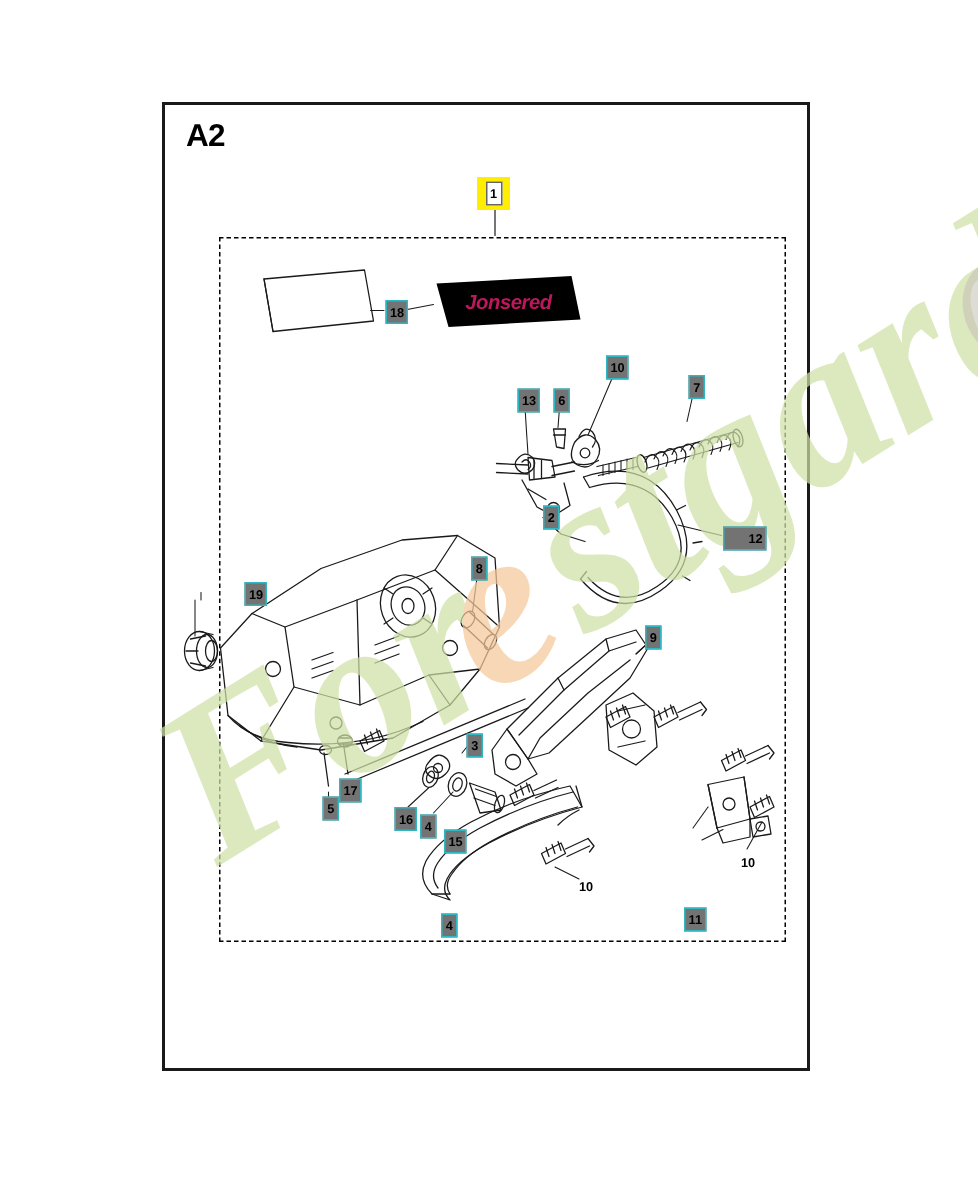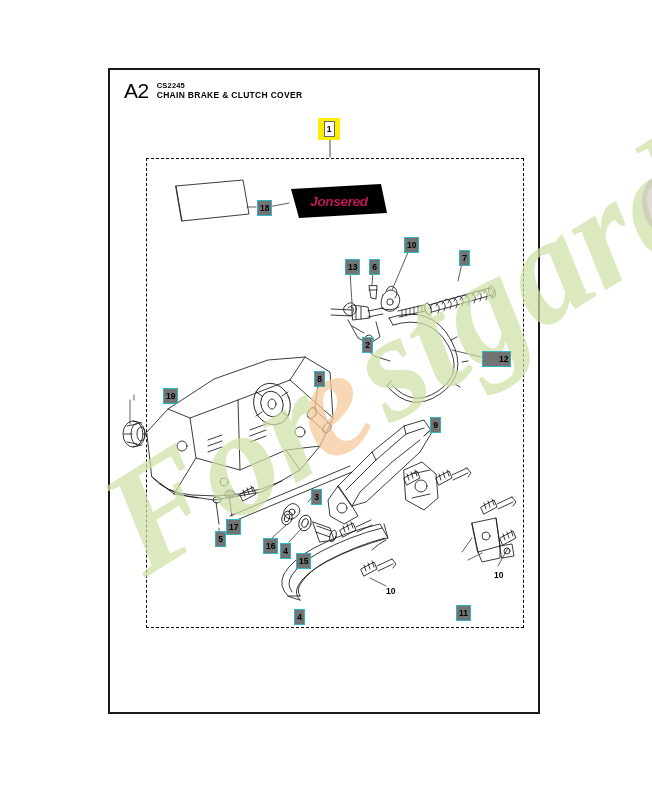--- a/index.html
+++ b/index.html
@@ -5,21 +5,21 @@
   html,body{margin:0;padding:0;background:#ffffff;}
   body{width:652px;height:800px;position:relative;overflow:hidden;
        font-family:"Liberation Sans", sans-serif;}
 
   
   #sheet{position:absolute;left:108px;top:68px;width:432px;height:646px;
          background:#ffffff;border:2px solid #1a1a1a;box-sizing:border-box;}
 
   
   #header{position:absolute;left:14px;top:10px;display:flex;align-items:flex-start;gap:8px;}
-  #sect-code{font-size:21px;font-weight:normal;color:#000;line-height:1;letter-spacing:-0.5px;}
+  #sect-code{font-size:21px;font-weight:bold;color:#000;line-height:1;letter-spacing:-0.5px;}
   #hdr-text{padding-top:1px;}
   #model{font-size:7.5px;font-weight:bold;color:#000;letter-spacing:.2px;line-height:1.25;}
   #subtitle{font-size:8.5px;font-weight:bold;color:#000;letter-spacing:.3px;line-height:1.25;}
 
   
   #dashed-box{position:absolute;left:36px;top:88px;width:378px;height:470px;
               border:1px dashed #000;box-sizing:border-box;}
 
   
   #watermark{position:absolute;left:0;top:0;width:652px;height:800px;
@@ -47,24 +47,20 @@
   
   .plainlabel{position:absolute;z-index:8;font-size:8.5px;font-weight:bold;color:#000;}
 </style>
 </head>
 <body>
 
 <div id="sheet">
 
   <div id="header">
     <div id="sect-code">A2</div>
-    <div id="hdr-text">
-      <div id="model">CS2245</div>
-      <div id="subtitle">CHAIN BRAKE &amp; CLUTCH COVER</div>
-    </div>
   </div>
 
   <div id="dashed-box"></div>
 </div>
 
 <div id="logo">
   <svg width="100" height="36" viewBox="0 0 100 36">
     <path d="M2,6 L92,1 L98,30 L10,35 Z" fill="#000000"></path>
   </svg>
   <div id="logo-text">Jonsered</div>

